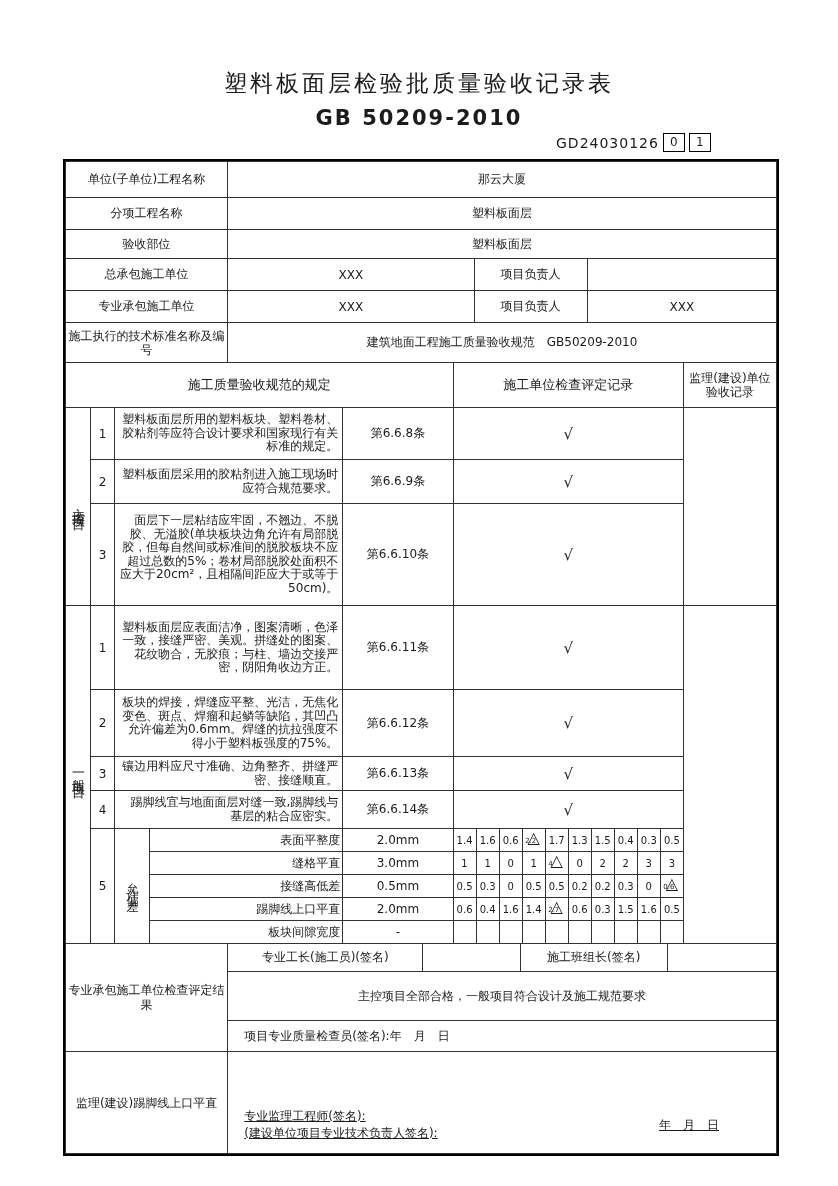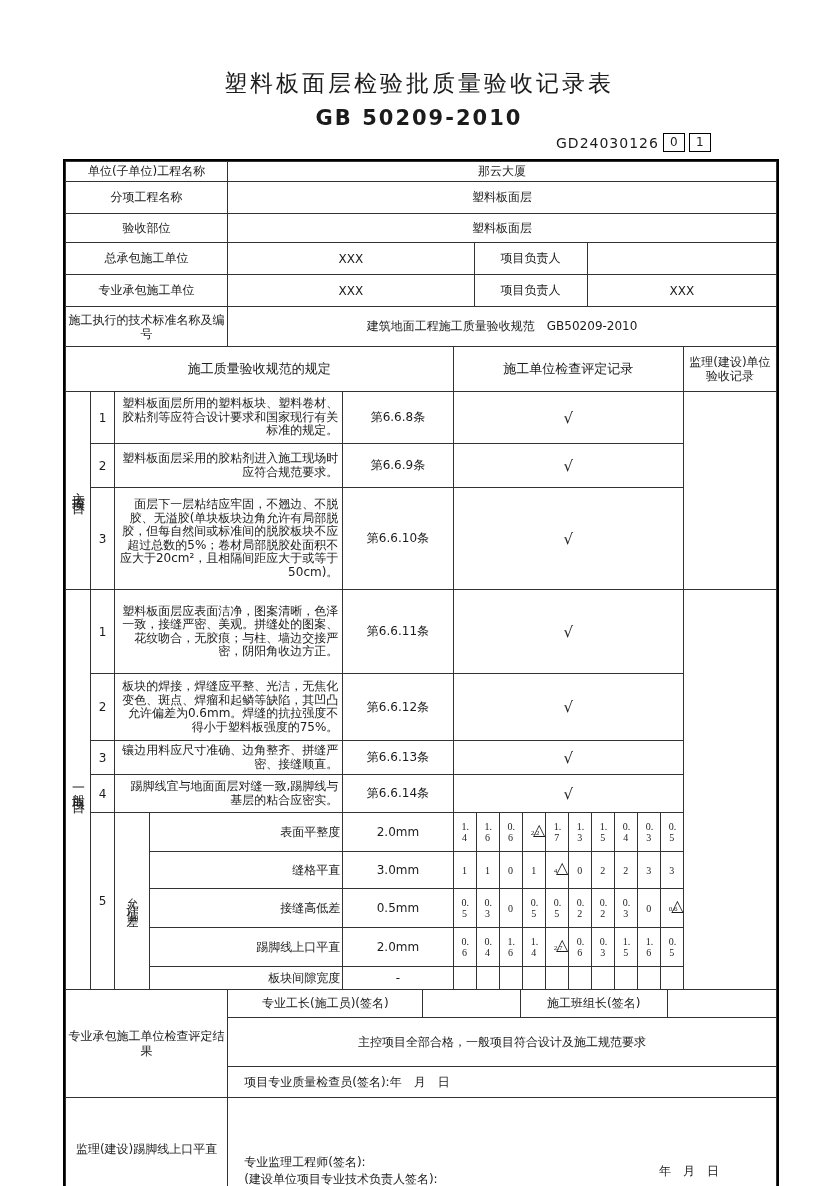--- a/index.html
+++ b/index.html
@@ -19,27 +19,27 @@
   td{border:1px solid #333;padding:1px 2px;font-size:12px;vertical-align:middle;
      overflow:hidden;word-break:break-all;}
   .c{text-align:center;}
   .desc{font-size:12px;line-height:13.5px;text-align:right;padding:2px 4px;}
   .clause{text-align:center;font-size:12px;}
   .vtext{writing-mode:vertical-rl;text-orientation:upright;letter-spacing:4px;
          font-size:13px;display:inline-block;}
   .vtext2{writing-mode:vertical-rl;text-orientation:upright;letter-spacing:6px;
          font-size:12px;display:inline-block;}
   .check{font-size:15px;font-style:italic;color:#222;}
-  .dv{font-size:10px;line-height:11px;text-align:center;padding:8px;font-family:Liberation Serif, serif;}
+  .dv{font-size:10px;line-height:11px;text-align:center;padding:0;}
   .devname{font-size:12px;text-align:right;}
   .tri{position:relative;display:inline-block;width:17px;height:18px;}
   .tsym{position:absolute;left:0;top:-1px;width:17px;font-size:16px;line-height:18px;text-align:center;}
   .tnum{position:absolute;left:0;top:6px;width:17px;font-size:7px;line-height:11px;text-align:left;}
   .sigrow{display:flex;justify-content:flex-start;align-items:center;padding:0 60px 0 14px;}
-  .footcell{vertical-align:bottom;}
+  .footcell{vertical-align:bottom;text-decoration:underline;}
   .footflex{display:flex;justify-content:space-between;align-items:center;
             padding:0 55px 10px 14px;}
   .footlines{font-size:12px;line-height:17px;text-align:left;}
 </style>
 </head>
 <body>
 
 <div class="page">
 
   <div class="title">塑料板面层检验批质量验收记录表</div>
@@ -54,21 +54,21 @@
   <div class="formwrap">
 
     <table>
       <colgroup>
           <col style="width:162px">
           <col style="width:246px">
           <col style="width:113px">
           <col style="width:189px">
         </colgroup>
       <tbody>
-          <tr style="height:20px">
+          <tr style="height:36px">
         <td class="c">单位(子单位)工程名称</td>
         <td class="c" colspan="3">那云大厦</td>
       </tr>
       <tr style="height:32px">
         <td class="c">分项工程名称</td>
         <td class="c" colspan="3">塑料板面层</td>
       </tr>
       <tr style="height:29px">
         <td class="c">验收部位</td>
         <td class="c" colspan="3">塑料板面层</td>

